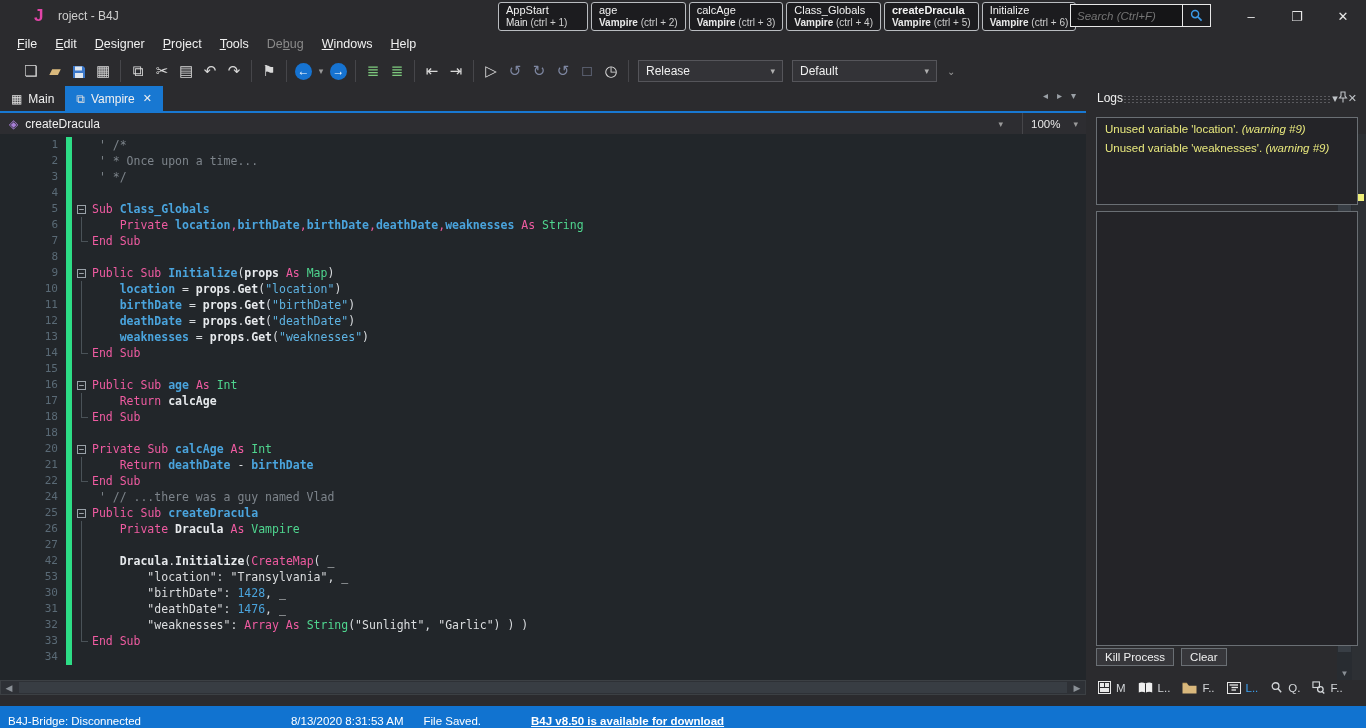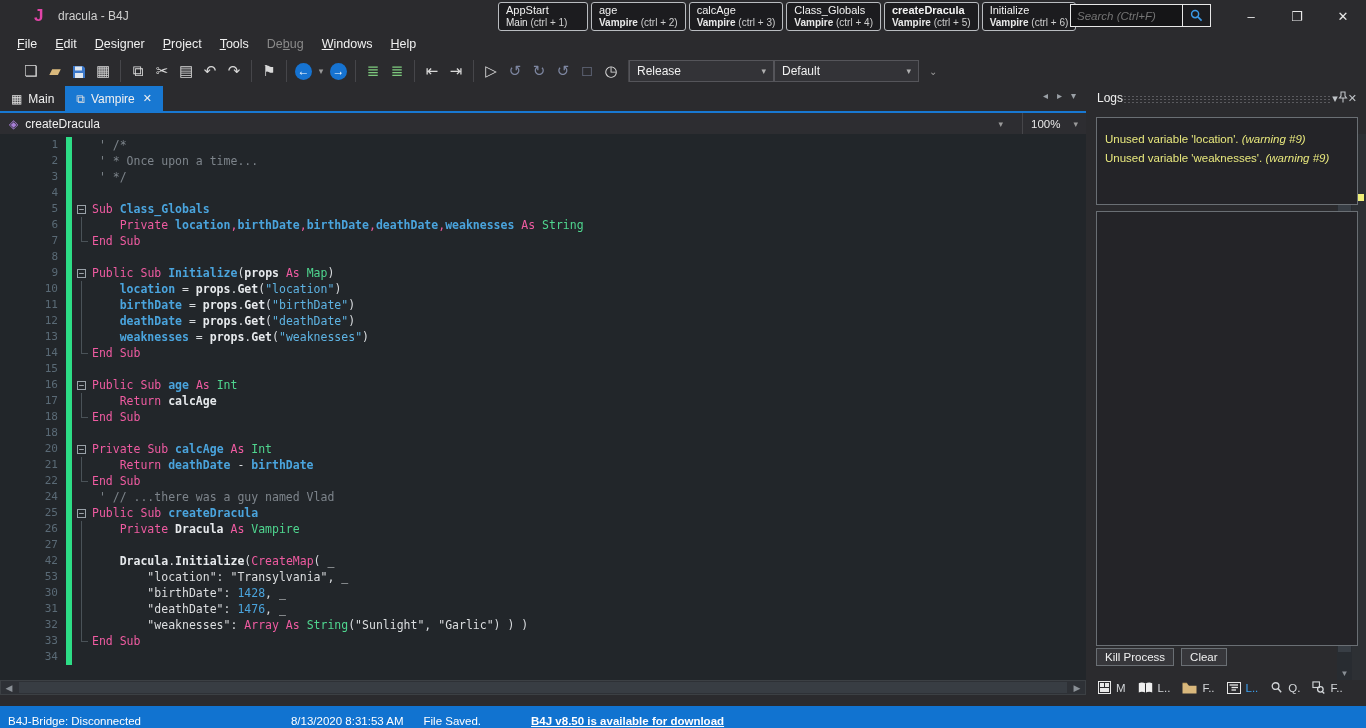--- a/index.html
+++ b/index.html
@@ -35,21 +35,21 @@
   
   .toolbar { position:absolute; left:0; top:56px; width:1366px; height:30px; display:flex; align-items:center; padding-left:14px; }
   .tgroup { display:flex; align-items:center; padding:0 5px; border-right:1px solid #46464a; height:22px; }
   .tgroup:last-of-type { border-right:none; }
   .ticon { width:24px; text-align:center; font-size:15px; color:#d8d8d8; cursor:pointer; line-height:22px;}
   .ticon.tan { color:#d9b87c; } .ticon.blue { color:#4f8fd2; } .ticon.grn { color:#7dc87d; }
   .ticon.dim { color:#7d86a0; } .ticon.tiny { font-size:9px; width:12px; color:#9a9a9a;}
   .ticon.circ { background:#1673d1; color:#fff; border-radius:50%; width:17px; height:17px; line-height:17px; font-size:12px; margin:0 3px;}
   .ticon svg { vertical-align:middle; }
   .combo { display:flex; align-items:center; justify-content:space-between; width:145px; height:22px;
-           background:#333337; border:1px solid #55555a; padding:0 7px; cursor:pointer; }
+           background:#333337; border:1px solid #55555a; margin-left:9px; padding:0 7px; cursor:pointer; }
   .combo .cv { font-size:12px; color:#f0f0f0; }
   .combo .caret { font-size:9px; color:#b0b0b0; }
   .overflow { margin-left:10px; color:#9a9a9a; font-size:10px; cursor:pointer;}
 
   
   .tabrow { position:absolute; left:0; top:86px; width:1086px; height:25px; display:flex; align-items:flex-end; }
   .tab { height:25px; display:flex; align-items:center; gap:6px; padding:0 11px; font-size:12px; color:#f0f0f0; cursor:pointer;}
   .tab .ticn { font-size:12px; color:#e0e0e0; }
   .tab.active { background:#1878d2; }
   .tab .close { font-size:11px; margin-left:2px; cursor:pointer;}
@@ -92,21 +92,21 @@
   .harrow { width:16px; text-align:center; color:#8a9096; font-size:9px; cursor:pointer;}
   .hthumb { flex:1; height:11px; background:#383d43; margin:0 2px; }
 
   
   .rpanel { position:absolute; left:1088px; top:86px; width:278px; height:620px; }
   .rhead { height:24px; display:flex; align-items:center; padding:0 9px; justify-content:flex-end;}
   .rtitle { font-size:12px; color:#f0f0f0; }
   .dots { flex:1; height:9px; background-image:radial-gradient(#5a5a5e 1px, transparent 1.2px); background-size:4px 3px; margin-top:3px;}
   .rico { color:#c0c4c8; font-size:11px; cursor:pointer; }
   .logbox { position:absolute; left:8px; width:262px; background:#242428; border:1px solid #6a6f74; }
-  .logbox1 { top:31px; height:88px; padding:12px 8px; }
+  .logbox1 { top:31px; height:88px; padding:2px 8px; }
   .logbox2 { top:125px; height:435px; }
   .logline { font-size:11.5px; color:#e8e87d; line-height:19px; white-space:nowrap;}
   .logline i { font-style:italic; }
   .rbuttons { position:absolute; top:562px; left:8px; display:flex; gap:7px;}
   .rbtn { background:#37373b; border:1px solid #6a6f74; color:#f0f0f0; font-size:11.5px; padding:2px 8px; cursor:pointer;
           font-family:"Liberation Sans",sans-serif;}
   .tooltabs { position:absolute; top:592px; left:6px; width:268px; display:flex; gap:4px; }
   .ttab { display:flex; align-items:center; gap:5px; font-size:11.5px; color:#d2d5d8; padding:3px 4px; cursor:pointer;}
   .ttab.active { color:#3da1f0; }
   .ttab svg { display:block; }
@@ -119,21 +119,21 @@
   .sb.time { margin-left:130px; }
   .sb.link { margin-left:30px; font-weight:bold; text-decoration:underline; cursor:pointer; }
 </style>
 </head>
 <body>
 
 <div class="win">
 
   <div class="titlebar">
     <span class="logo">J</span>
-    <span class="wtitle">dracula - B4J</span>
+    <span class="wtitle">roject - B4J</span>
     <div class="bookmarks" id="bookmarks">
         <div class="bm">
           <div class="l1">AppStart</div>
           <div class="l2"><span class="mod n">Main </span><span class="sc">(ctrl + 1)</span></div>
         </div>
         <div class="bm">
           <div class="l1">age</div>
           <div class="l2"><span class="mod">Vampire </span><span class="sc">(ctrl + 2)</span></div>
         </div>
         <div class="bm">

